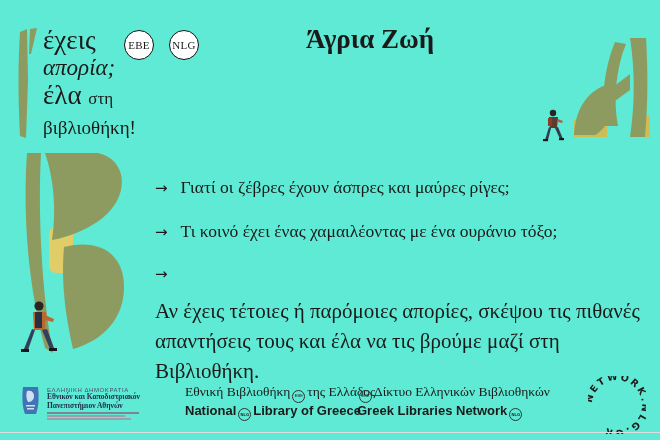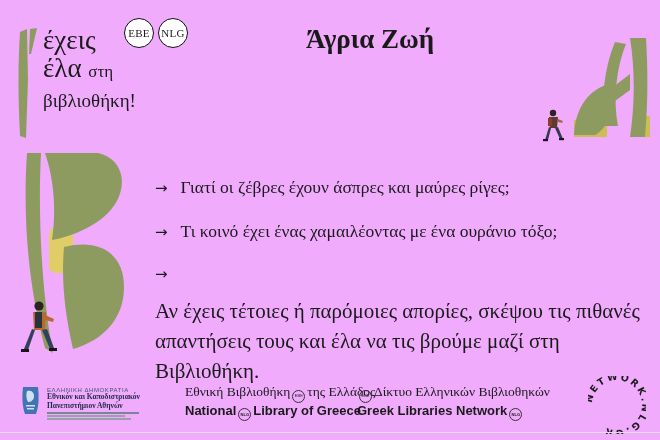--- a/index.html
+++ b/index.html
@@ -1,33 +1,33 @@
 <!DOCTYPE html>
 <html><head>
 <meta charset="utf-8">
 <style>
   html,body { margin:0; padding:0; background:#fff; }
   .poster {
-    position:relative; width:660px; height:440px; background:#f0abfc;
+    position:relative; width:660px; height:440px; background:#5eead4;
     font-family:"Liberation Serif","DejaVu Serif",serif; color:#1a1a1a;
     overflow:hidden;
   }
 
   
   .corner { position:absolute; left:16px; top:26px; display:flex; }
   .corner-mark { flex:0 0 auto; margin-top:2px; }
   .corner-text { margin-left:5px; }
   .ct1 { font-size:27px; line-height:28px; }
   .ct2 { font-size:23px; line-height:27px; font-style:italic; }
   .ct3 { font-size:27px; line-height:29px; }
   .ct3 .small { font-size:17px; }
   .ct4 { font-size:19px; line-height:29px; }
 
   
-  .top-badges { position:absolute; left:124px; top:18px; display:flex; gap:4px;justify-content:center; }
+  .top-badges { position:absolute; left:124px; top:30px; display:flex; gap:15px;justify-content:center; }
   .badge {
     width:28px; height:28px; border:1.7px solid #111; border-radius:50%;
     display:flex; align-items:center; justify-content:center;
     font-size:11px; letter-spacing:.3px; background:#fff;
   }
 
   
   .title-block { position:absolute; left:150px; top:24px; width:440px; text-align:center; }
   .main-title { margin:0 0 14px 0; font-size:27px; font-weight:bold;text-align:center; }
   .subtitle { font-size:25px; line-height:38px; }
@@ -82,20 +82,21 @@
 
 <div class="poster">
 
   <div class="corner">
     <svg class="corner-mark" width="22" height="112" viewBox="0 0 22 112">
       <path d="M4,4 L11,1 L12,52 L10,110 L4,108 C2,70 2,35 4,4 Z" fill="#8E9B60"></path>
       <path d="M14,1 L21,0 L15,26 L13,26 Z" fill="#8E9B60"></path>
     </svg>
     <div class="corner-text">
       <div class="ct1">έχεις</div>
+      <div class="ct2">απορία;</div>
       <div class="ct3"><span>έλα</span> <span class="small">στη</span></div>
       <div class="ct4">βιβλιοθήκη!</div>
     </div>
   </div>
 
   <div class="top-badges">
     <div class="badge">EBE</div>
     <div class="badge">NLG</div>
   </div>
 

